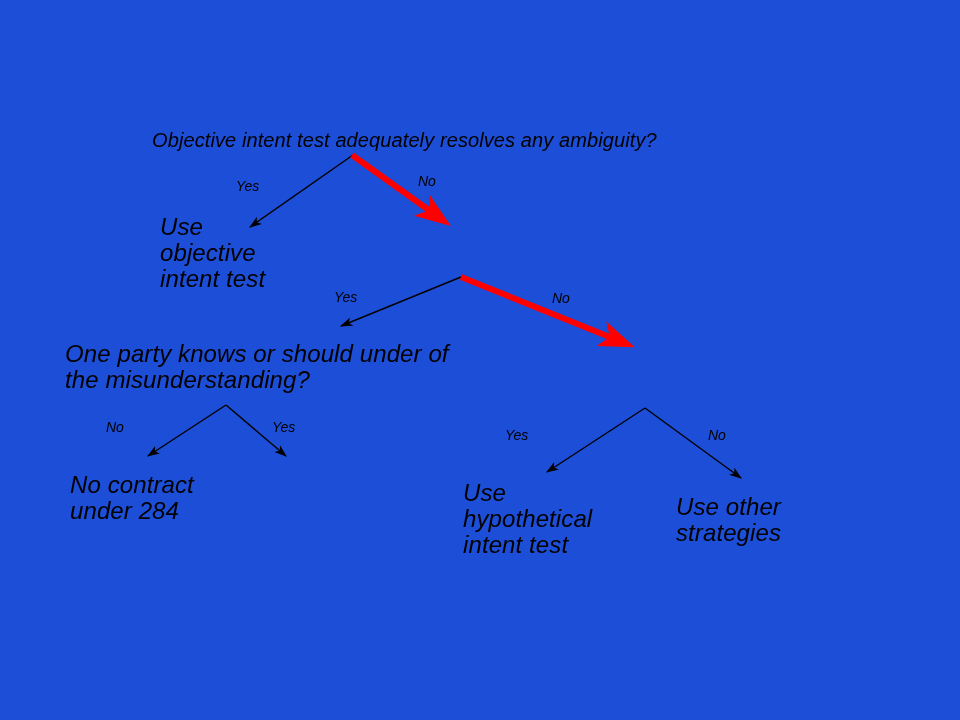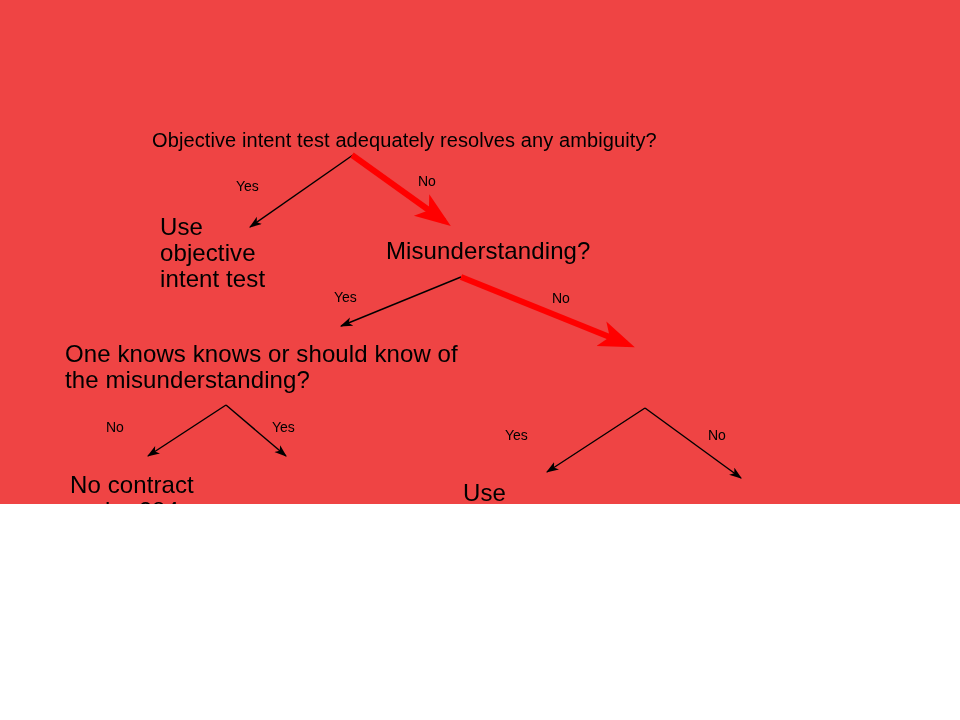--- a/index.html
+++ b/index.html
@@ -4,25 +4,26 @@
 <title>Contract Interpretation Decision Tree</title>
 <style>
   html, body {
     margin: 0;
     padding: 0;
     background: #ffffff;
   }
   #canvas {
     position: relative;
     width: 960px;
-    height: 504px;
-    background: #ef4444;
+    height: 720px;
+    background: #1d4ed8;
     overflow: hidden;
     font-family: "Liberation Sans", sans-serif;
     color: #000000;
+    font-style: italic;
   }
   #edges {
     position: absolute;
     left: 0;
     top: 0;
     width: 960px;
     height: 720px;
     pointer-events: none;
   }
   .node {
@@ -69,34 +70,35 @@
         <line x1="645" y1="408" x2="741" y2="478" stroke="#000000" stroke-width="1.4" marker-end="url(#arrow-black)" stroke-linecap="butt"></line>
       </g>
   </svg>
 
   <div class="node root-question" style="left:152px; top:127px;">Objective intent test adequately resolves any ambiguity?</div>
 
   <div class="node" style="left:160px; top:214px;">Use
 objective
 intent test</div>
 
-  <div class="node" style="left:386px; top:238px;">Misunderstanding?</div>
 
-  <div class="node" style="left:65px; top:341px;">One knows knows or should know of
+  <div class="node" style="left:65px; top:341px;">One party knows or should under of
 the misunderstanding?</div>
 
 
   <div class="node" style="left:70px; top:472px;">No contract
 under 284</div>
 
 
   <div class="node" style="left:463px; top:480px;">Use
 hypothetical
 intent test</div>
 
+  <div class="node" style="left:676px; top:494px;">Use other
+strategies</div>
 
   <div class="edge-label" style="left:236px; top:174px;">Yes</div>
 
   <div class="edge-label" style="left:418px; top:169px;">No</div>
 
   <div class="edge-label" style="left:334px; top:285px;">Yes</div>
 
   <div class="edge-label" style="left:552px; top:286px;">No</div>
 
   <div class="edge-label" style="left:106px; top:415px;">No</div>

